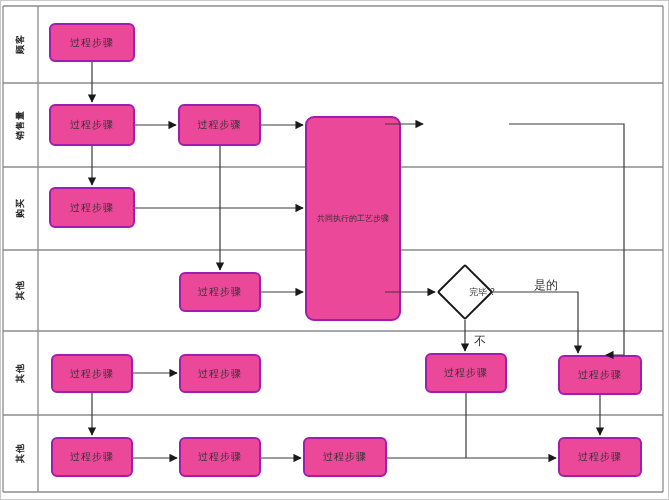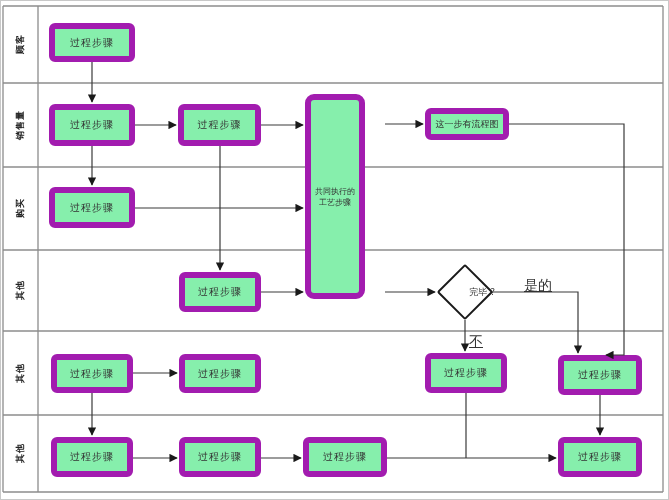--- a/index.html
+++ b/index.html
@@ -5,21 +5,21 @@
   html,body { margin:0; padding:0; background:#ffffff; }
   .canvas {
     position:relative; width:669px; height:500px; background:#ffffff;
     font-family:"DejaVu Sans", sans-serif; overflow:hidden;
   }
   .frame { position:absolute; inset:0; border:1px solid #c8c8c8; box-sizing:border-box; z-index:0; }
   svg.layer { position:absolute; left:0; top:0; width:669px; height:500px; pointer-events:none; }
   #grid      { z-index:1; }
   #edges     { z-index:3; }
   .node {
-    position:absolute; background:#86efac; border:6px solid #a21caf; border-radius:6px;
+    position:absolute; background:#ec4899; border:2px solid #a21caf; border-radius:6px;
     display:flex; align-items:center; justify-content:center;
     font-size:10px; letter-spacing:1px; color:#333; box-sizing:border-box;
     z-index:2; text-align:center;
   }
   .node.tall { border-radius:9px; font-size:8px; letter-spacing:0; padding:0 2px; }
   .node.subflow { font-size:9px; letter-spacing:0; }
   .diamond {
     position:absolute; width:40px; height:40px; background:#fff;
     border:2px solid #1a1a1a; border-radius:2px; transform:rotate(45deg);
     box-sizing:border-box; z-index:2;
@@ -27,21 +27,21 @@
   .diamond-label {
     position:absolute; z-index:2; font-size:9px; color:#333;
     width:60px; text-align:right;
   }
   .lane-label {
     position:absolute; left:20px; transform:translate(-50%,-50%) rotate(-90deg);
     transform-origin:center; font-size:9px; font-weight:bold; color:#222;
     letter-spacing:1px; white-space:nowrap; z-index:2;
   }
   .edge-label {
-    position:absolute; font-size:14px; color:#333; z-index:4; text-align:center;text-decoration:underline;
+    position:absolute; font-size:12px; color:#333; z-index:4; text-align:right;
   }
 </style>
 </head>
 <body>
 
 <div class="canvas">
   <div class="frame"></div>
 
   <svg id="grid" class="layer" viewBox="0 0 669 500" xmlns="http://www.w3.org/2000/svg">
     <g stroke="#8c8c8c" stroke-width="1.3" fill="none">
@@ -62,22 +62,21 @@
   <div class="lane-label" style="top:125px;">销售量</div>
   <div class="lane-label" style="top:208px;">购买</div>
   <div class="lane-label" style="top:290px;">其他</div>
   <div class="lane-label" style="top:373px;">其他</div>
   <div class="lane-label" style="top:453px;">其他</div>
 
   <div class="node" style="left:49px;  top:23px;  width:86px; height:39px;">过程步骤</div>
   <div class="node" style="left:49px;  top:104px; width:86px; height:42px;">过程步骤</div>
   <div class="node" style="left:178px; top:104px; width:83px; height:42px;">过程步骤</div>
   <div class="node" style="left:49px;  top:187px; width:86px; height:41px;">过程步骤</div>
-  <div class="node tall" style="left:305px; top:94px; width:60px; height:205px;">共同执行的工艺步骤</div>
-  <div class="node subflow" style="left:425px; top:108px; width:84px; height:32px;">这一步有流程图</div>
+  <div class="node tall" style="left:305px; top:116px; width:96px; height:205px;">共同执行的工艺步骤</div>
   <div class="node" style="left:179px; top:272px; width:82px; height:40px;">过程步骤</div>
   <div class="node" style="left:51px;  top:354px; width:82px; height:39px;">过程步骤</div>
   <div class="node" style="left:179px; top:354px; width:82px; height:39px;">过程步骤</div>
   <div class="node" style="left:425px; top:353px; width:82px; height:40px;">过程步骤</div>
   <div class="node" style="left:558px; top:355px; width:84px; height:40px;">过程步骤</div>
   <div class="node" style="left:51px;  top:437px; width:82px; height:40px;">过程步骤</div>
   <div class="node" style="left:179px; top:437px; width:82px; height:40px;">过程步骤</div>
   <div class="node" style="left:303px; top:437px; width:84px; height:40px;">过程步骤</div>
   <div class="node" style="left:558px; top:437px; width:84px; height:40px;">过程步骤</div>
 

